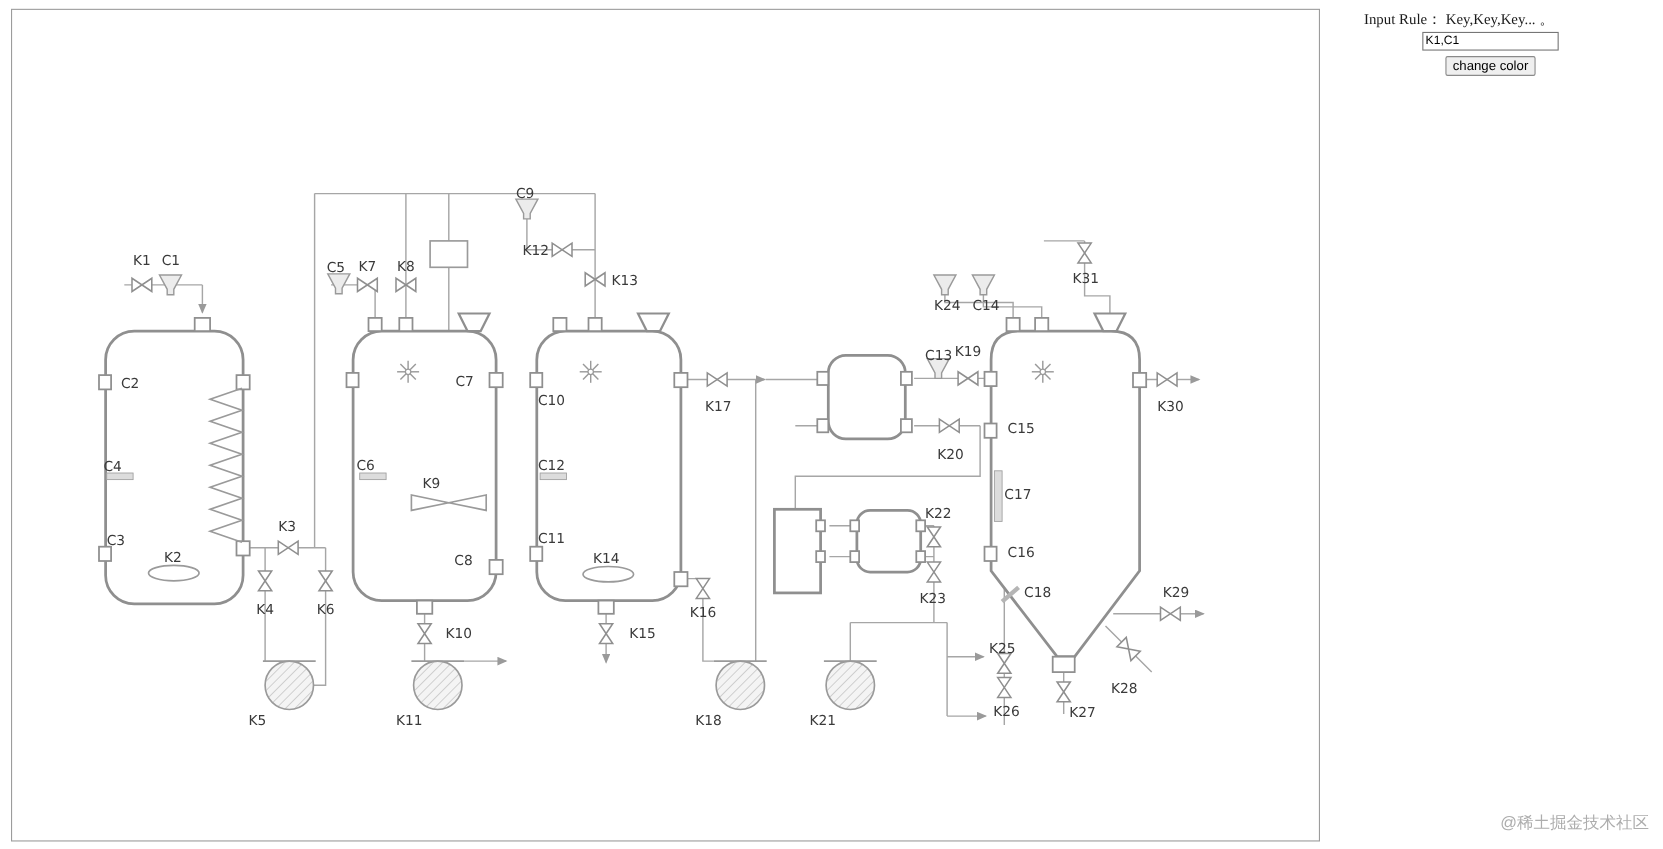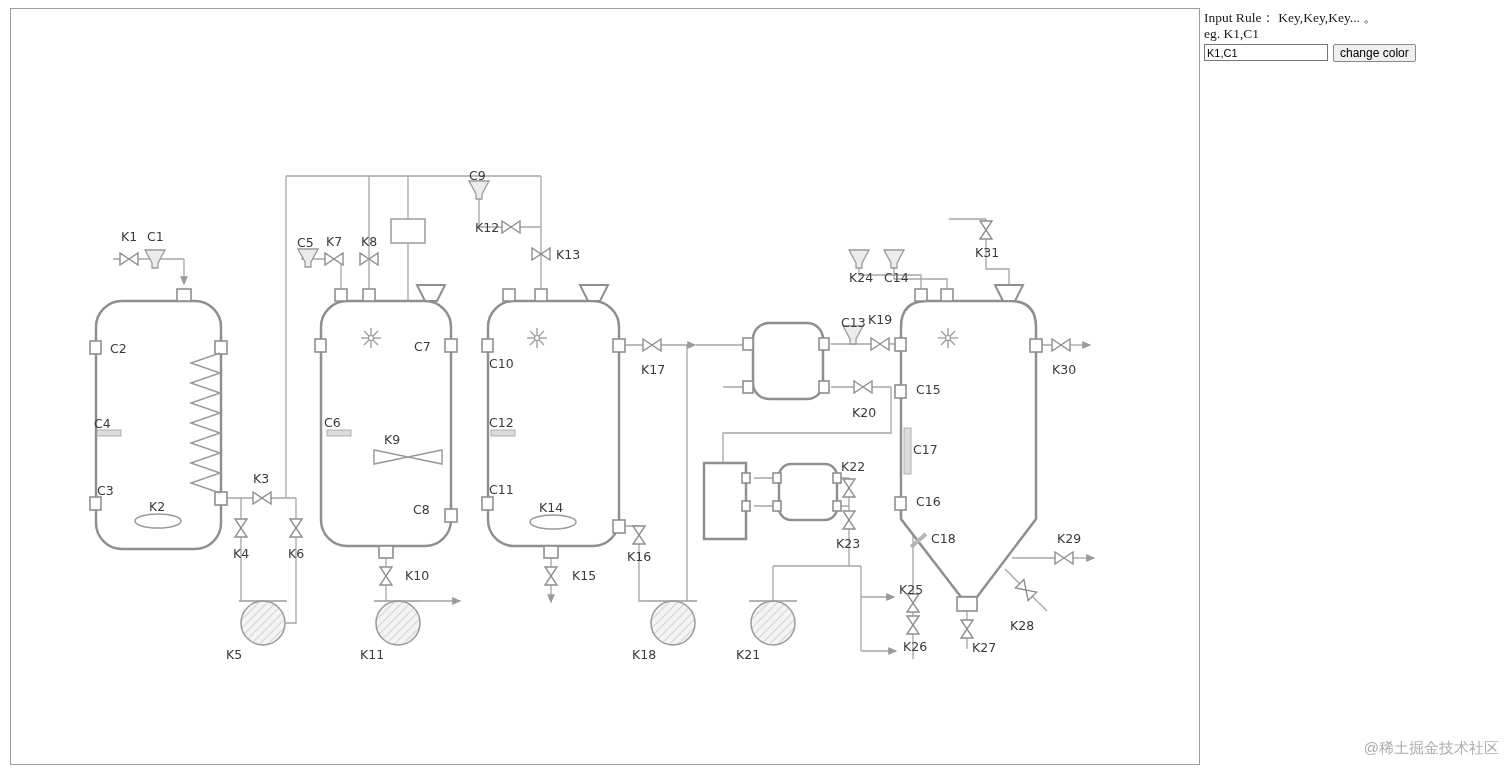--- a/index.html
+++ b/index.html
@@ -1,21 +1,21 @@
 <!DOCTYPE html>
 <html><head>
 <meta charset="utf-8">
 <style>
   html,body{margin:0;padding:0;background:#fff;}
   body{width:1512px;height:772px;position:relative;font-family:"Liberation Sans",sans-serif;overflow:hidden;}
   .canvas{position:absolute;left:10px;top:8px;width:1188px;height:755px;border:1px solid #9c9c9c;background:#fff;}
   .canvas svg{display:block;}
   .sidebar{position:absolute;left:1204px;top:10px;width:302px;font-family:"Liberation Serif",serif;font-size:13.5px;color:#1a1a1a;}
-  .rule-line{line-height:15.5px;white-space:nowrap;}
-  .controls{margin-top:3px;display:flex;gap:5px;align-items:flex-start;}
+  .rule-line{line-height:15.5px;white-space:nowrap;margin-left:36px;}
+  .controls{margin-top:3px;display:flex;gap:5px;align-items:center;flex-direction:column;}
   .rule-input{width:118px;height:15px;font-size:11px;border:1px solid #767676;padding:0 2px;font-family:"Liberation Sans",sans-serif;}
   .color-btn{font-size:12px;height:18px;padding:1px 6px;background:#efefef;border:1px solid #8a8a8a;border-radius:2px;font-family:"Liberation Sans",sans-serif;color:#000;}
   .watermark{position:absolute;right:13px;bottom:14px;color:#adadad;font-size:15px;font-family:"Liberation Sans",sans-serif;}
   
   .pipes path{stroke:#a6a6a6;stroke-width:1.3;fill:none;}
   .vessel{stroke:#8f8f8f;stroke-width:2.5;fill:#fff;}
   .thin{stroke:#9a9a9a;stroke-width:1.5;fill:#fff;}
   .stub{stroke:#8f8f8f;stroke-width:1.6;fill:#fff;}
   .bar{fill:#dcdcdc;stroke:#a0a0a0;stroke-width:0.8;}
   .lbl{font:12.5px "DejaVu Sans",sans-serif;fill:#3a3a3a;}
@@ -240,20 +240,19 @@
     <text class="lbl" x="898" y="593">K25</text>
     <text class="lbl" x="902" y="650">K26</text>
     <text class="lbl" x="971" y="651">K27</text>
     <text class="lbl" x="1009" y="629">K28</text>
   </g>
 </svg>
 </div>
 
 <div class="sidebar">
   <div class="rule-line">Input Rule：  Key,Key,Key... 。</div>
-  <div class="rule-line">eg. K1,C1</div>
   <div class="controls">
     <input class="rule-input" type="text" value="K1,C1" style="">
     <button class="color-btn">change color</button>
   </div>
 </div>
 
 <div class="watermark">@稀土掘金技术社区</div>
 
 </body></html>

